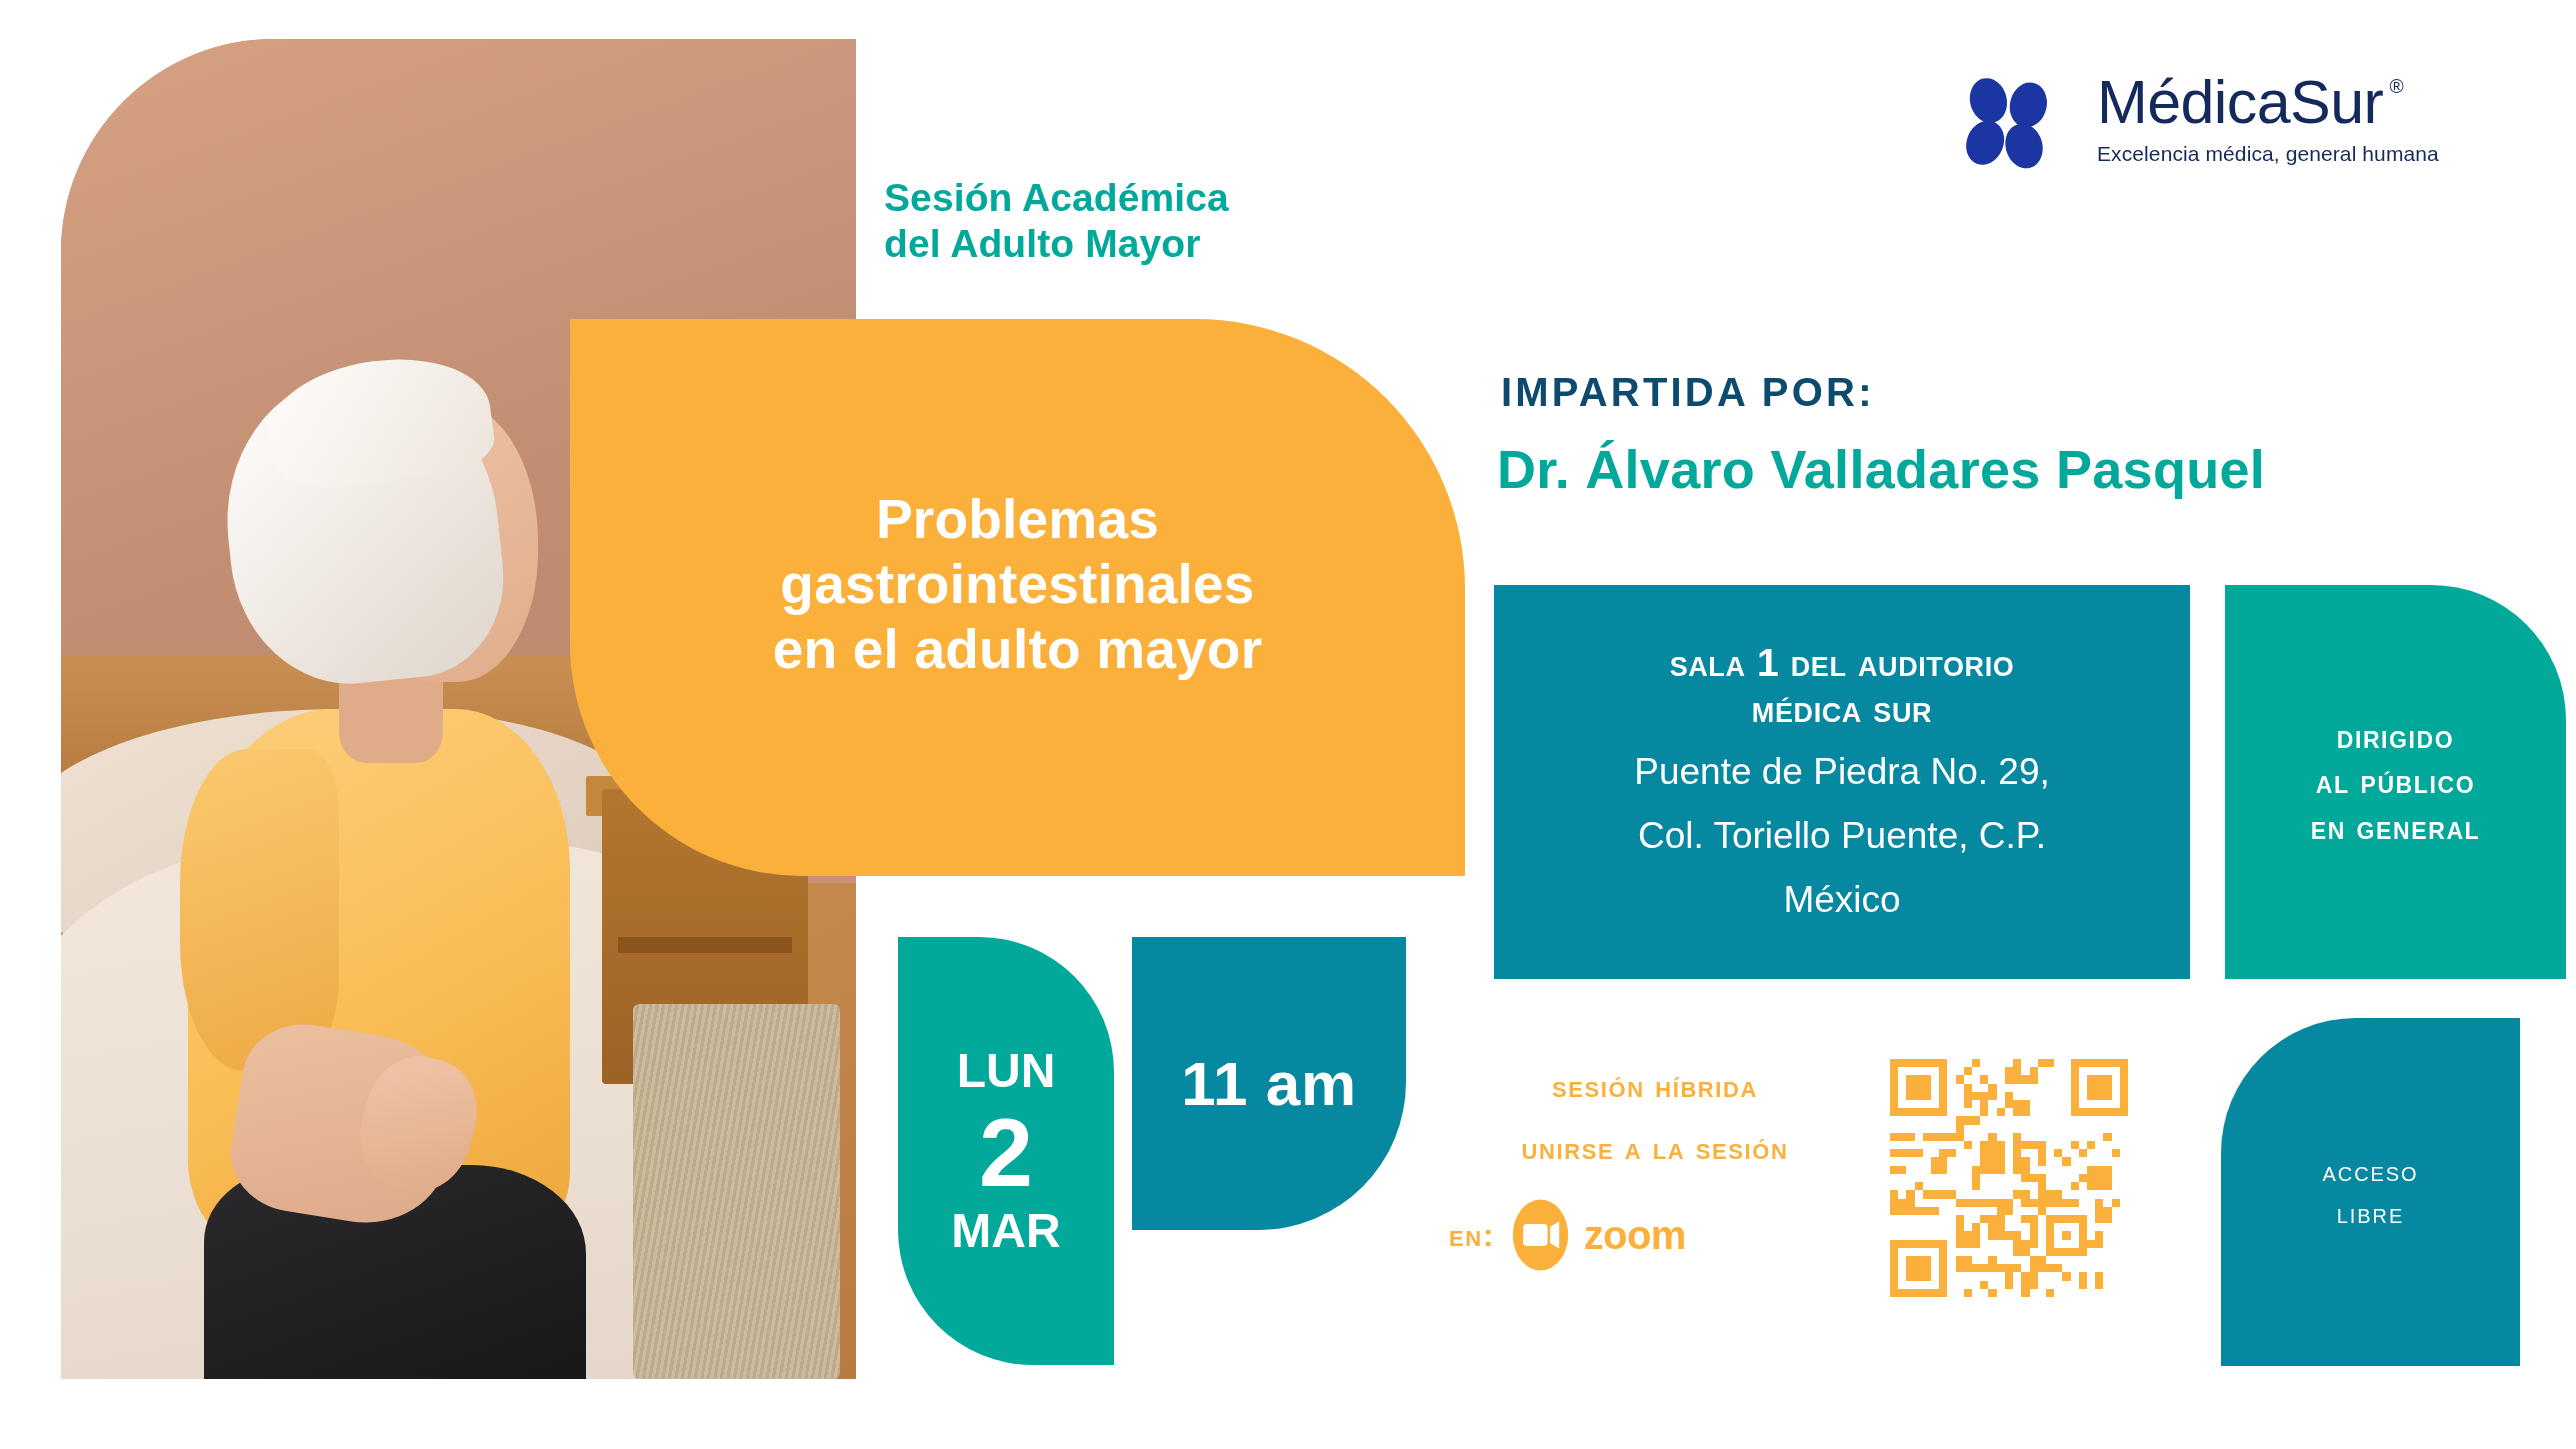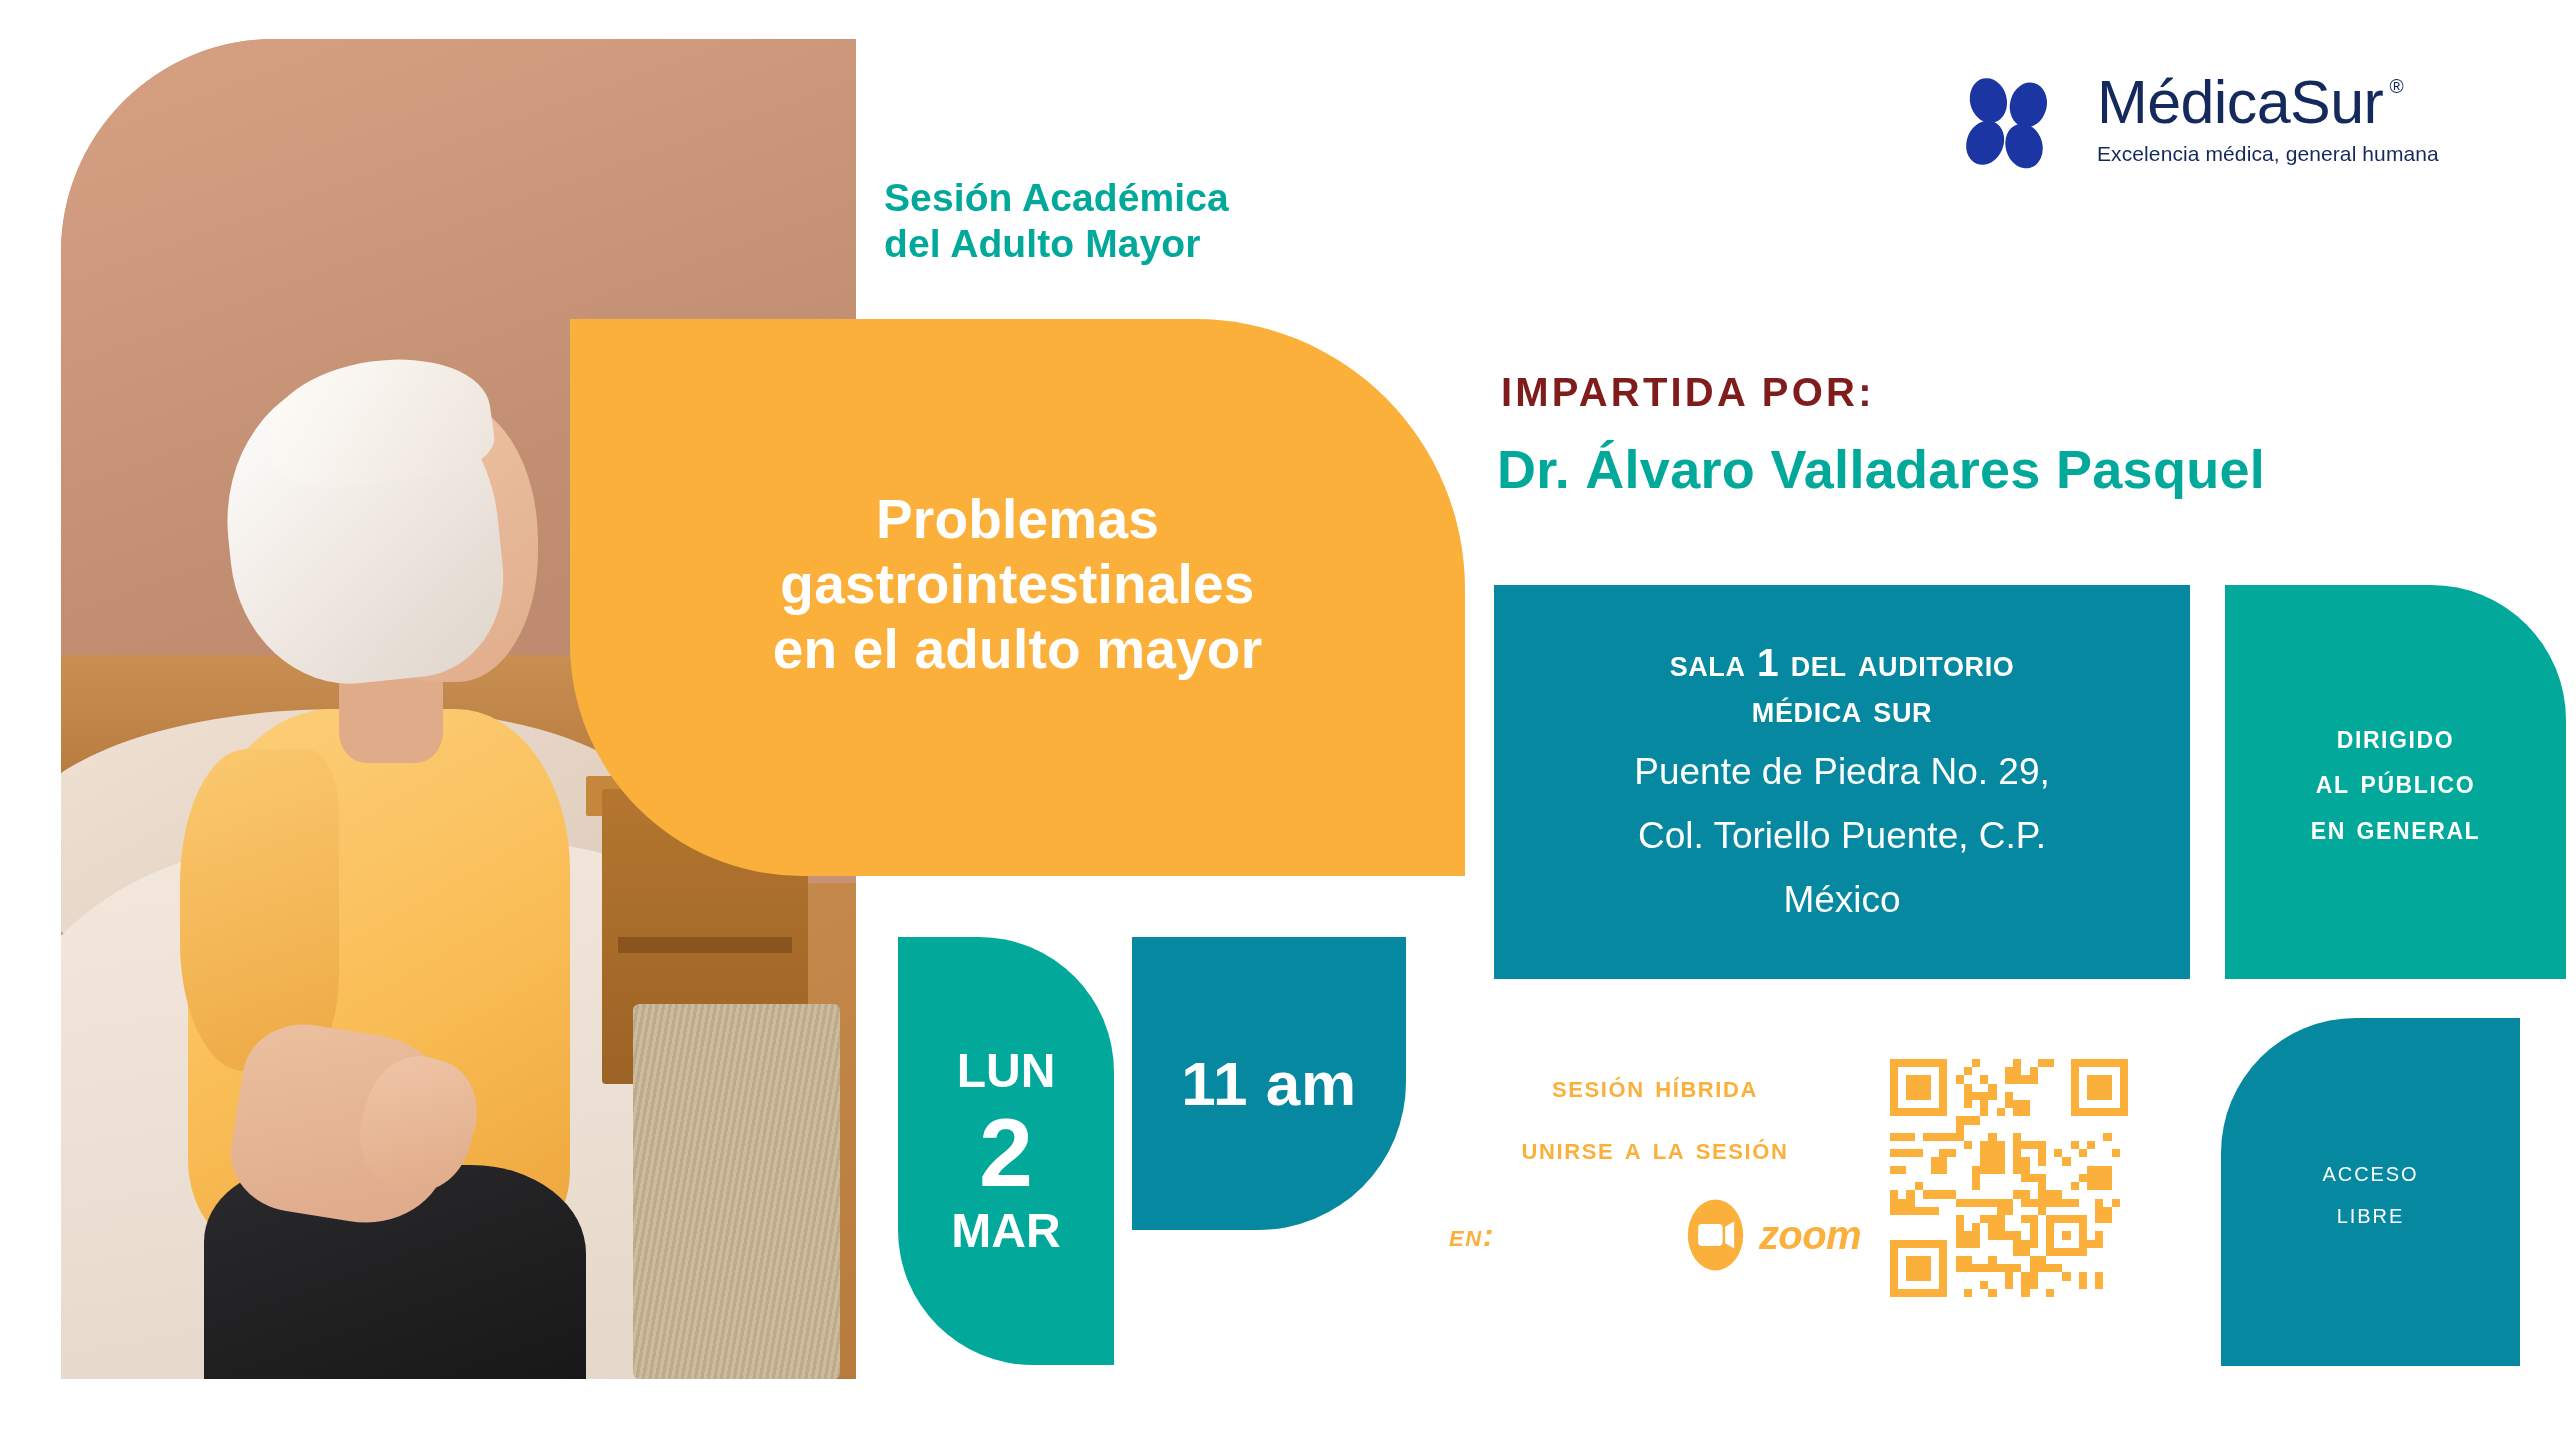--- a/index.html
+++ b/index.html
@@ -111,21 +111,21 @@
     background:#0689a0;
     border-bottom-right-radius:148px;
     color:#fff;
     display:flex;align-items:center;justify-content:center;
   }
   .time-text{font-size:62px;font-weight:bold;line-height:1;letter-spacing:0.6px;}
 
   
   .imparted-by{
     position:absolute;left:1501px;top:370px;
-    color:#7f1d1d;font-size:40px;font-weight:bold;letter-spacing:3.2px;
+    color:#0c4a6e;font-size:40px;font-weight:bold;letter-spacing:3.2px;
   }
   .speaker-name{
     position:absolute;left:1497px;top:438px;
     color:#02a99b;font-size:54px;font-weight:bold;letter-spacing:0.3px;
   }
 
   
   .venue-box{
     position:absolute;left:1494px;top:585px;width:696px;height:394px;
     background:#0689a0;color:#fff;text-align:center;
@@ -159,21 +159,21 @@
 
   
   .hybrid{
     position:absolute;left:1449px;top:1042px;width:412px;
     color:#fbb03b;text-align:center;margin-top:27px;
   }
   .hybrid-l1{font-size:32px;font-weight:bold;font-variant:small-caps;
     text-transform:lowercase;letter-spacing:1.6px;line-height:1.1;}
   .hybrid-l2{font-size:32px;font-weight:bold;font-variant:small-caps;
     text-transform:lowercase;letter-spacing:1.6px;line-height:1.1;margin-top:27px;}
-  .hybrid-row{display:flex;align-items:center;justify-content:space-between;gap:10px;margin-top:31px;font-style:italic;}
+  .hybrid-row{display:flex;align-items:center;justify-content:flex-start;gap:10px;margin-top:31px;}
   .hybrid-en{font-size:32px;font-weight:bold;font-variant:small-caps;
     text-transform:lowercase;letter-spacing:1.6px;}
   .zoom-logo{display:flex;align-items:center;gap:7.7px;}
   .zoom-word{font-size:40px;font-weight:bold;letter-spacing:-0.6px;color:#fbb03b;}
 
   
   .qr{position:absolute;left:1890px;top:1059px;width:238px;height:238px;}
 
   
   .logo{position:absolute;left:1956px;top:72px;display:flex;align-items:flex-start;gap:33px;}

